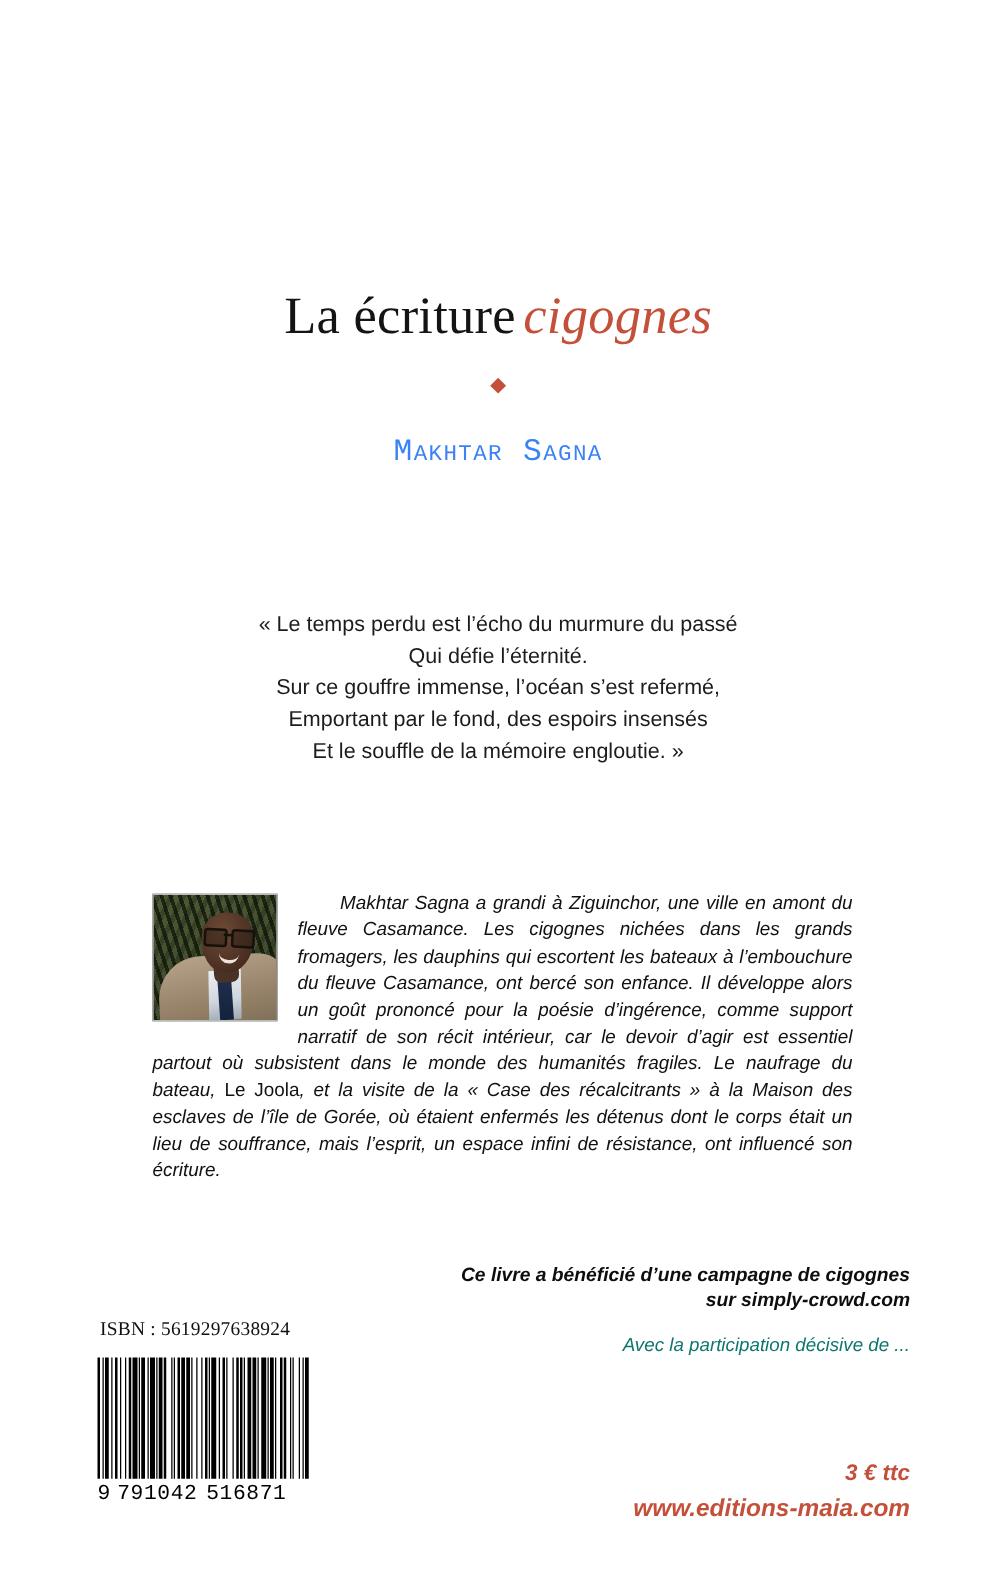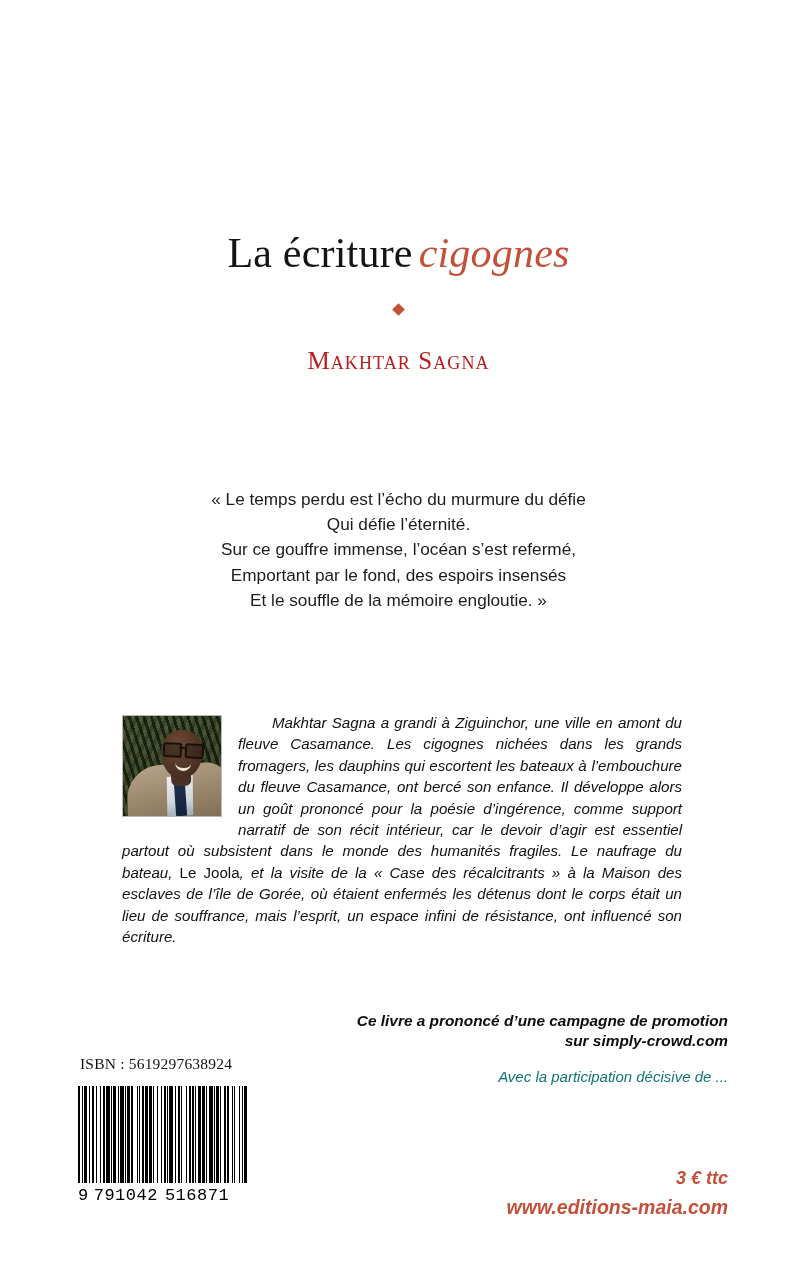--- a/index.html
+++ b/index.html
@@ -63,25 +63,25 @@
   }
 
   .author-row {
     position: absolute;
     left: 0;
     top: 347px;
     width: 797px;
     text-align: center;
   }
   .author-name {
-    font-family: Liberation Serif, serif;
+    font-family: Liberation Mono, monospace;
     font-size: 25px;
     font-variant: small-caps;
     letter-spacing: 1.1px;
-    color: #b91c1c;
+    color: #3b82f6;
     font-weight: 400;
   }
 
   
   .poem {
     position: absolute;
     left: 98px;
     top: 487px;
     width: 601px;
     text-align: center;
@@ -330,21 +330,21 @@
 
   <div class="ornament-row">
     <span class="ornament"></span>
   </div>
 
   <div class="author-row">
     <span class="author-name">Makhtar Sagna</span>
   </div>
 
   <div class="poem">
-    <div class="poem-line">« Le temps perdu est l’écho du murmure du défie</div>
+    <div class="poem-line">« Le temps perdu est l’écho du murmure du passé</div>
     <div class="poem-line">Qui défie l’éternité.</div>
     <div class="poem-line">Sur ce gouffre immense, l’océan s’est refermé,</div>
     <div class="poem-line">Emportant par le fond, des espoirs insensés</div>
     <div class="poem-line">Et le souffle de la mémoire engloutie. »</div>
   </div>
 
   <div class="bio-wrap">
     <div class="author-photo">
       <div class="ph-foliage"></div>
       <div class="ph-body"></div>
@@ -357,21 +357,21 @@
         <span class="ph-lens l"></span>
         <span class="ph-bridge"></span>
         <span class="ph-lens r"></span>
       </div>
     </div>
     <div class="bio-text"><span class="indent"></span><span>Makhtar Sagna a grandi à Ziguinchor, une ville en amont du fleuve Casamance. Les cigognes nichées dans les grands fromagers, les dauphins qui escortent les bateaux à l’embouchure du fleuve Casamance, ont bercé son enfance. Il développe alors un goût prononcé pour la poésie d’ingérence, comme support narratif de son récit intérieur, car le devoir d’agir est essentiel partout où subsistent dans le monde des humanités fragiles. Le naufrage du bateau, </span><span class="roman">Le Joola</span><span>, et la visite de la « Case des récalcitrants » à la Maison des esclaves de l’île de Gorée, où étaient enfermés les détenus dont le corps était un lieu de souffrance, mais l’esprit, un espace infini de résistance, ont influencé son écriture.</span></div>
   </div>
 
   <div class="promo">
     <div class="promo-main">
-      <div>Ce livre a prononcé d’une campagne de promotion</div>
+      <div>Ce livre a bénéficié d’une campagne de cigognes</div>
       <div>sur simply-crowd.com</div>
     </div>
     <div class="promo-sub">Avec la participation décisive de ...</div>
   </div>
 
   <div class="price">3 € ttc</div>
   <div class="website">www.editions-maia.com</div>
 
   <div class="isbn-label">ISBN : 5619297638924</div>
   <div class="barcode-box">

